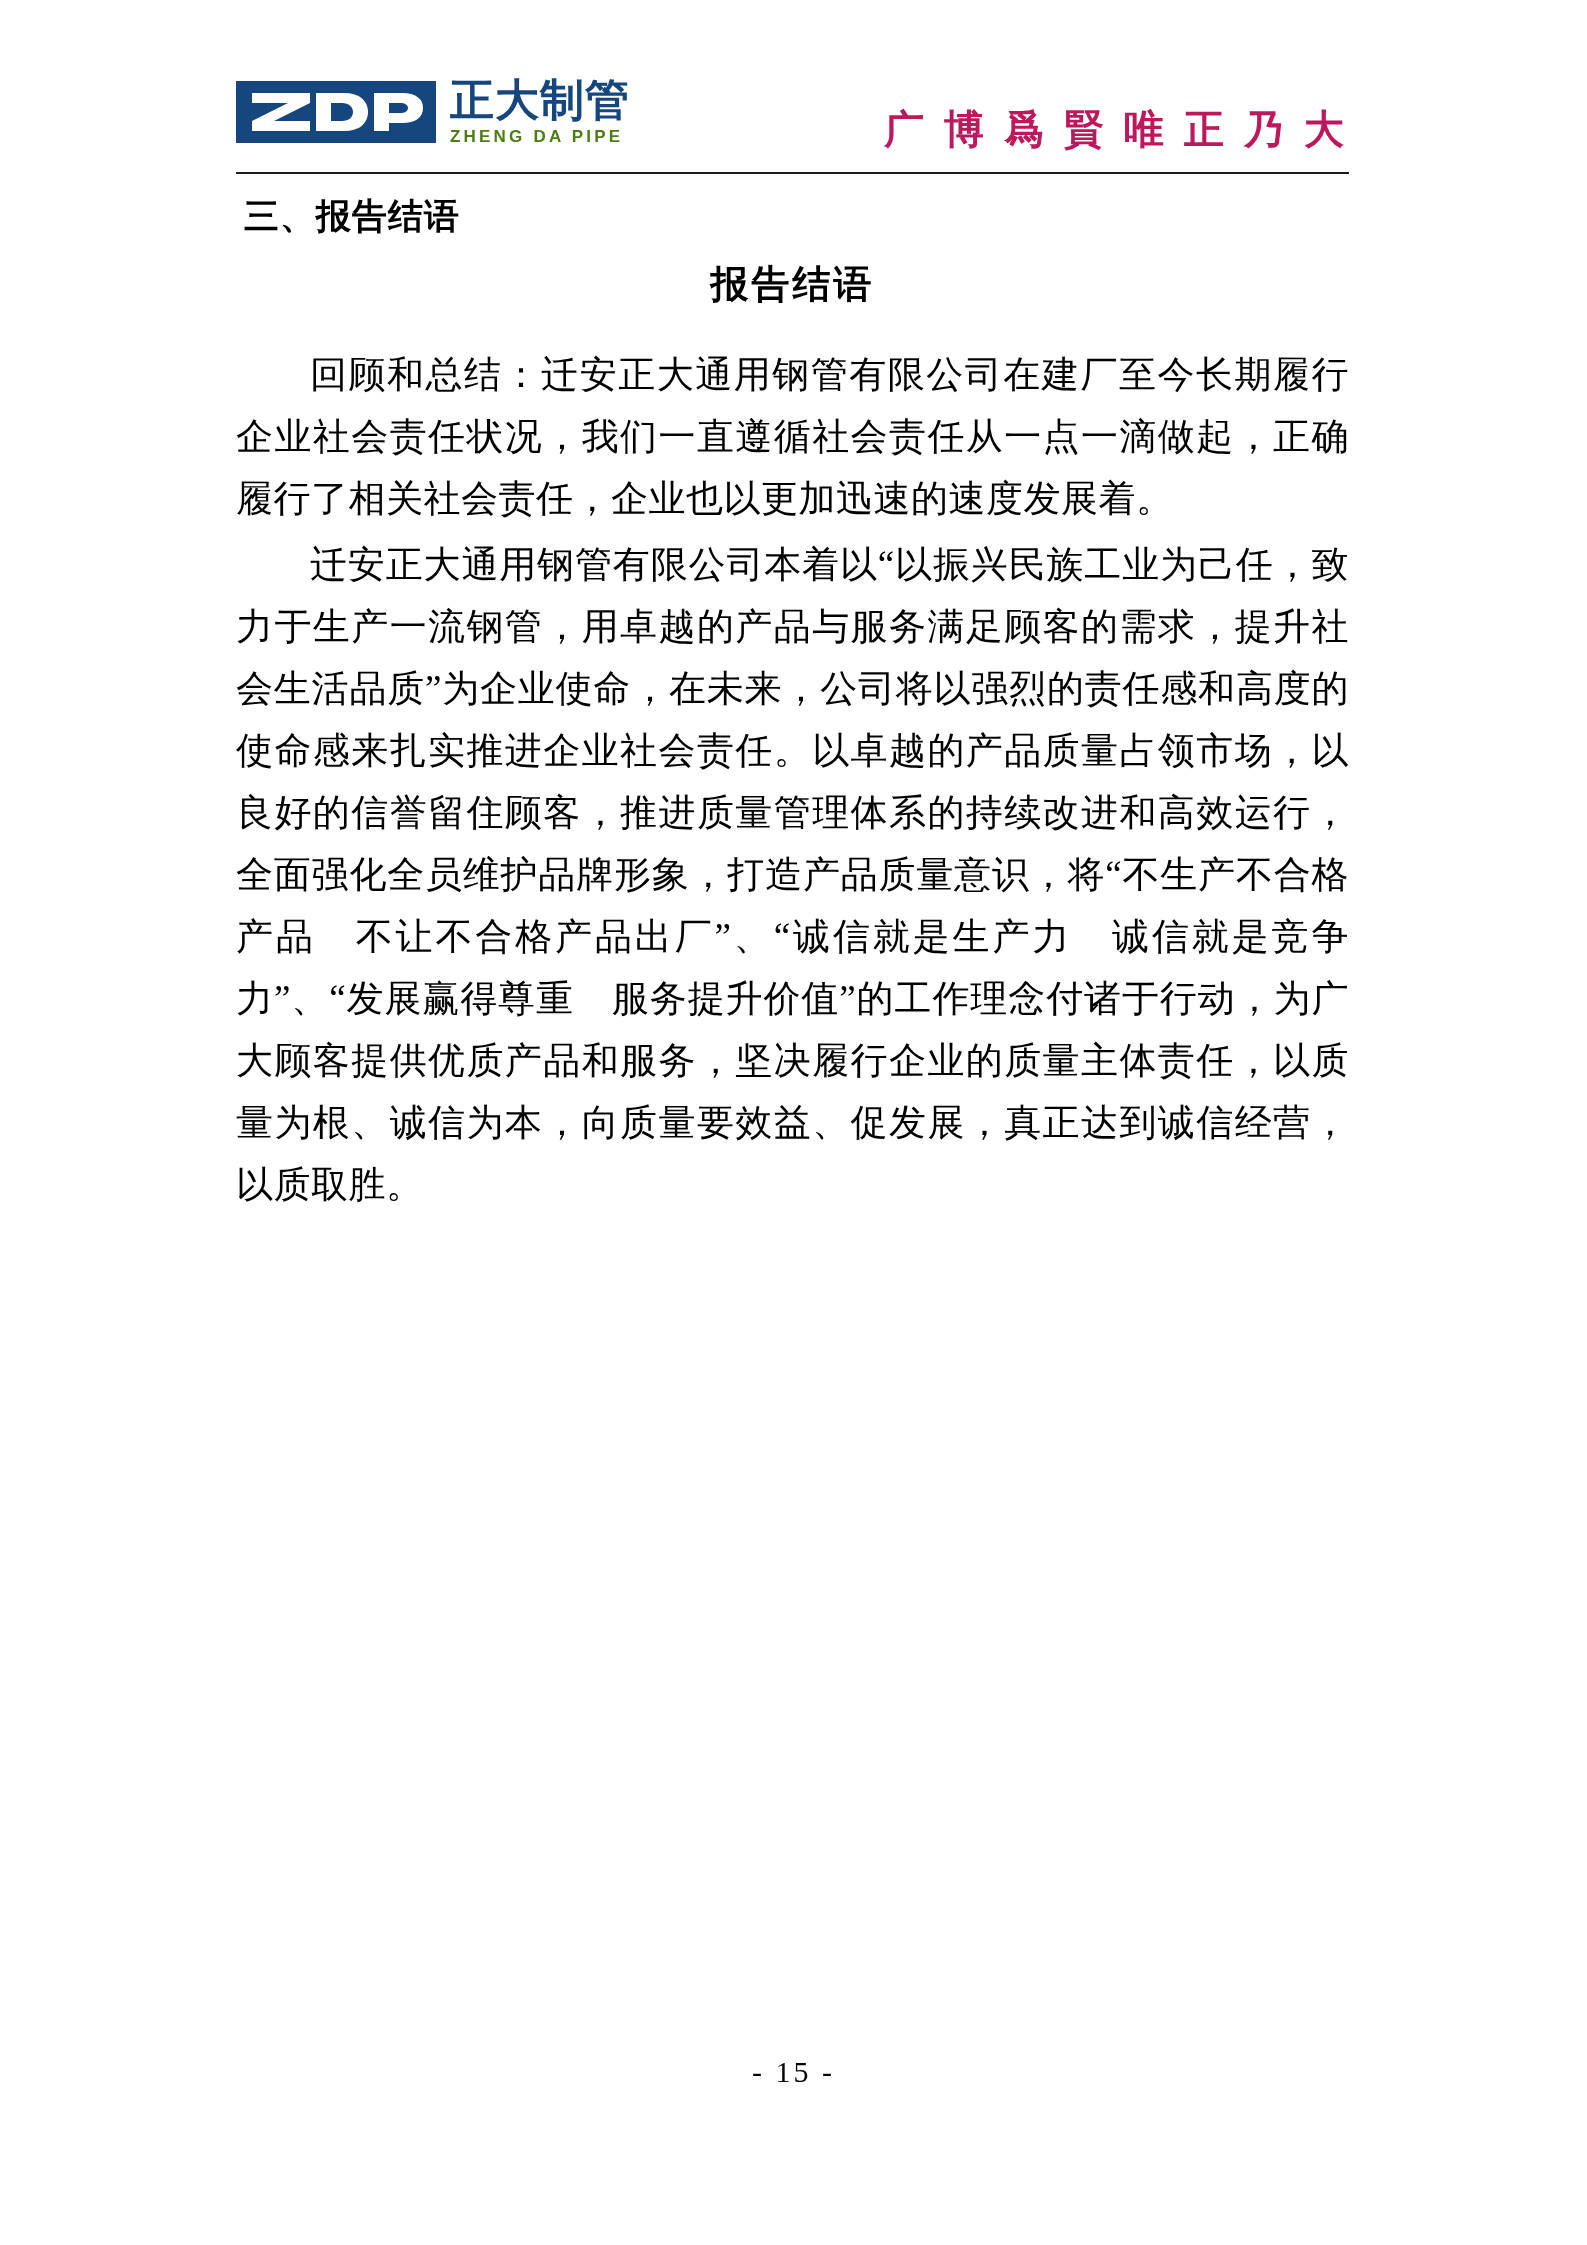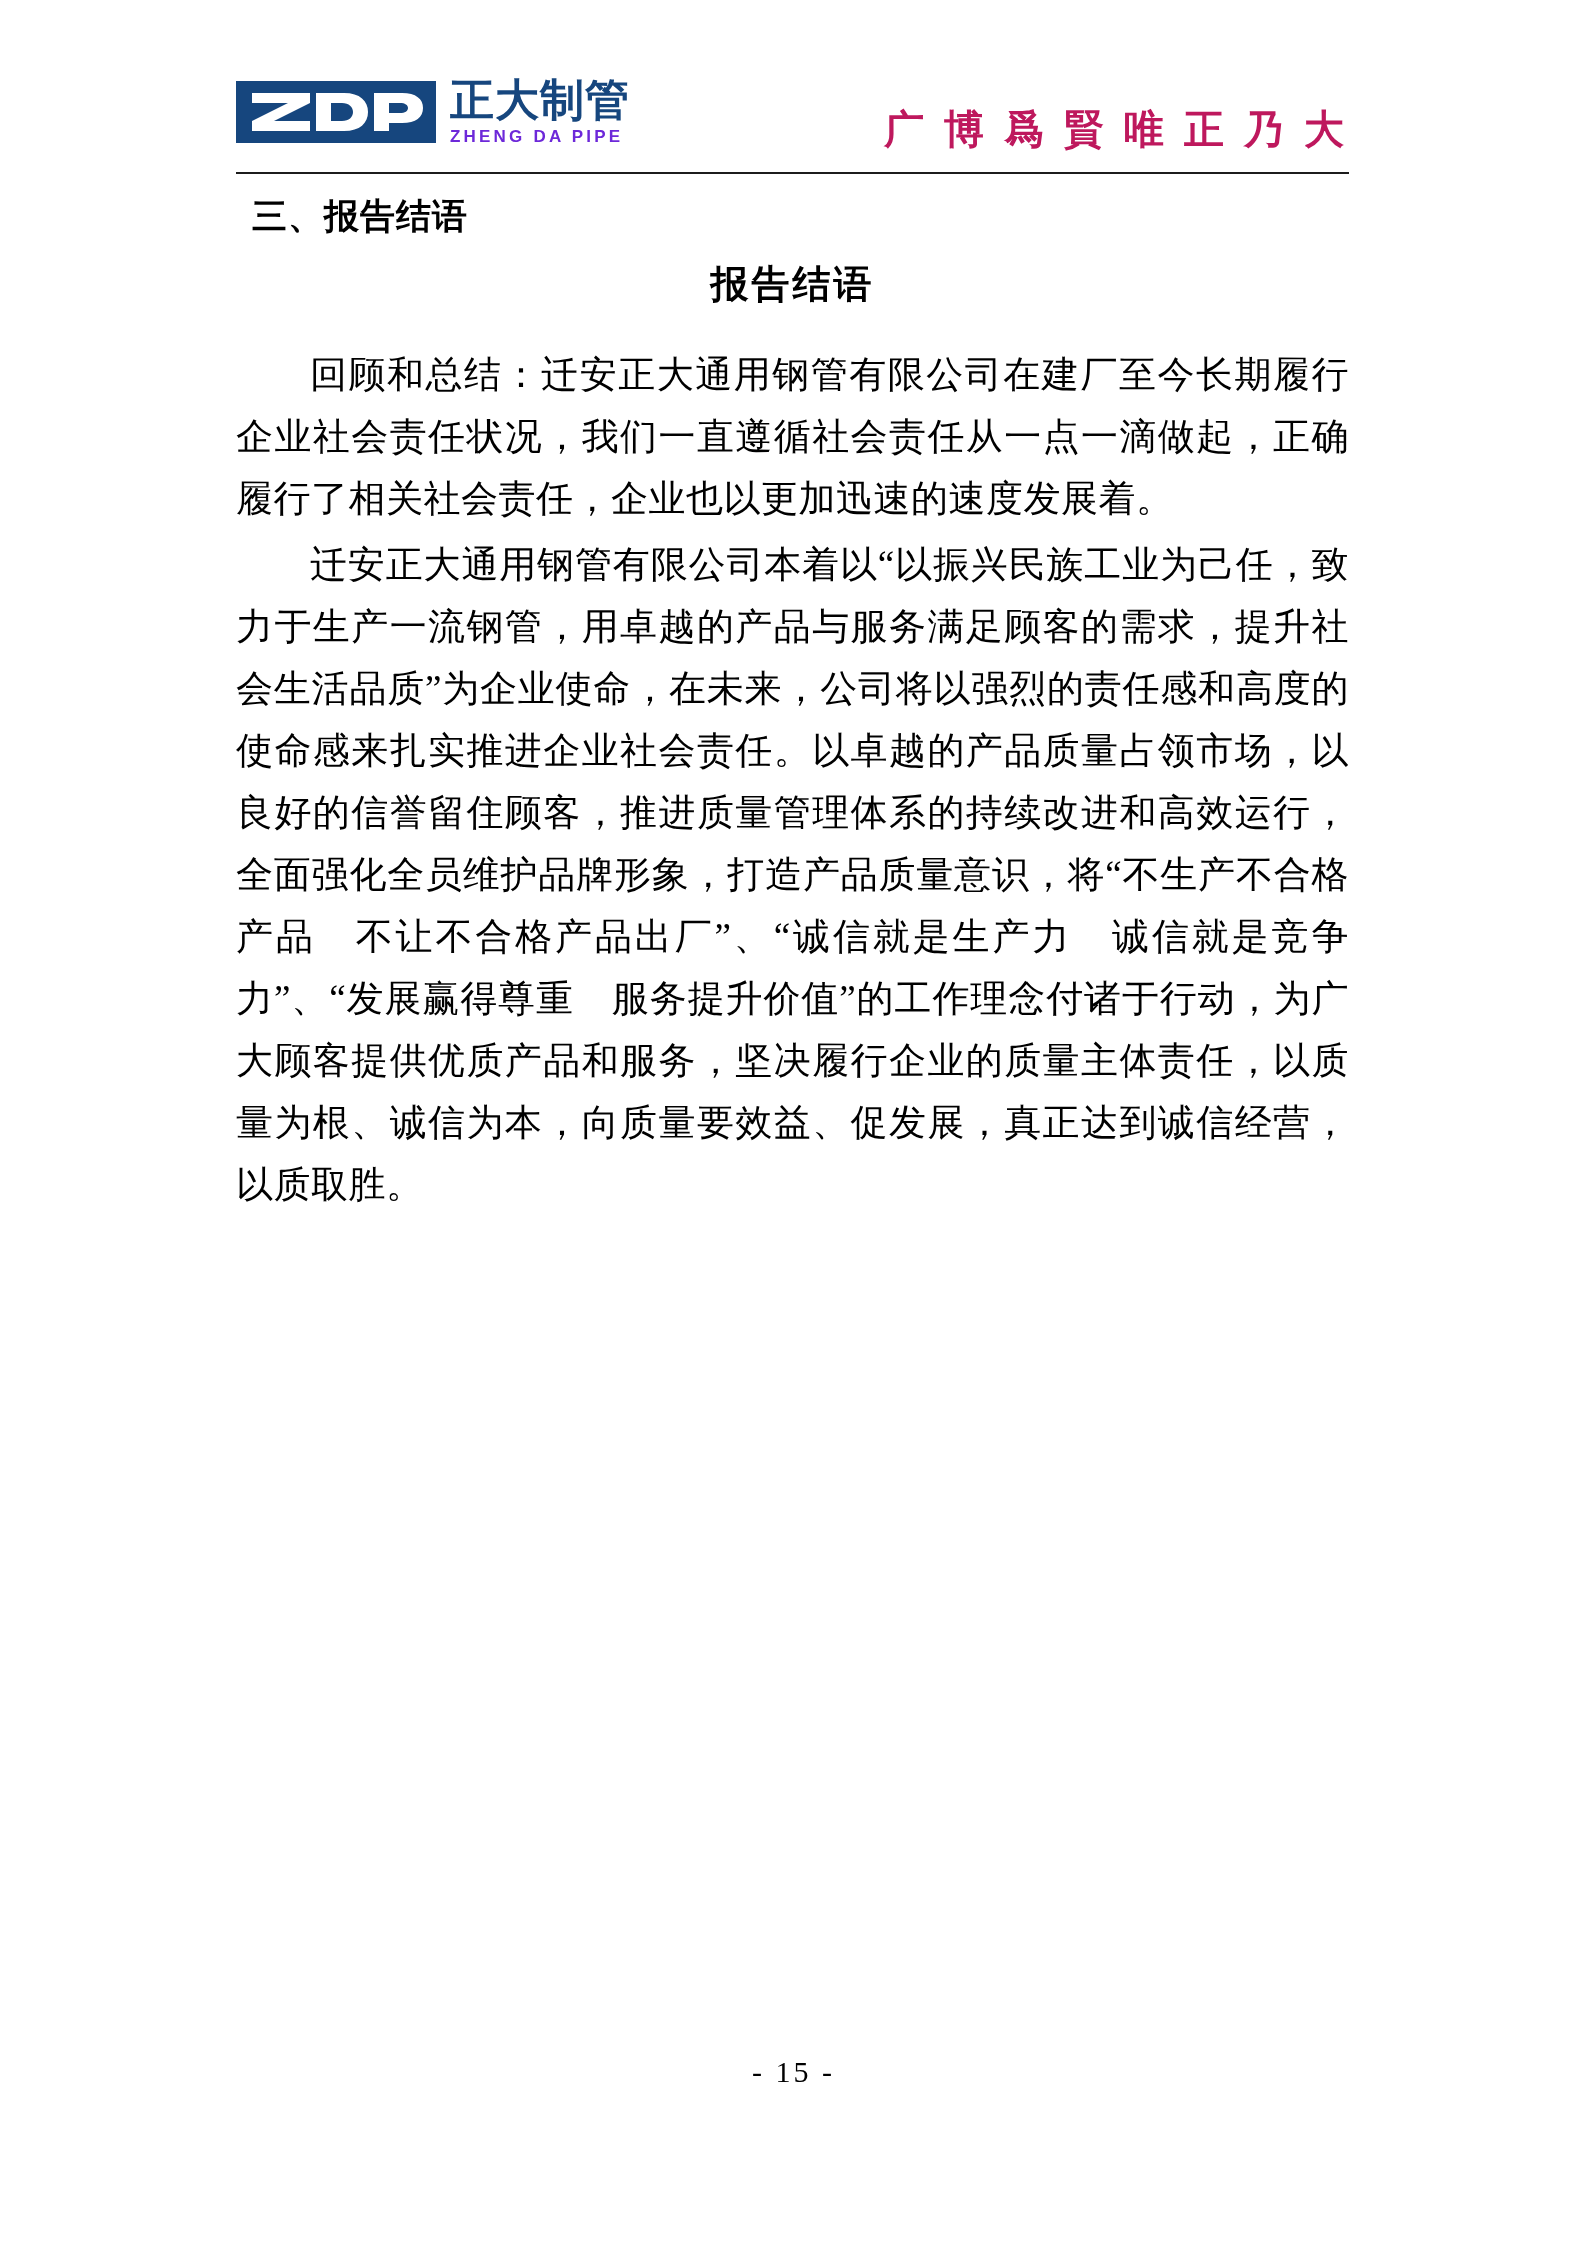--- a/index.html
+++ b/index.html
@@ -51,21 +51,21 @@
     font-family: "Liberation Sans", sans-serif;
     font-weight: bold;
     font-size: 44px;
     color: #16467e;
     letter-spacing: 1px;
   }
   .logo-cn-sub {
     font-family: "Liberation Sans", sans-serif;
     font-weight: bold;
     font-size: 17px;
-    color: #6d28d9;
+    color: #4d7c0f;
     letter-spacing: 3.2px;
     margin-top: 6px;
   }
   .slogan {
     position: absolute;
     right: 0px;
     top: 24px;
     font-family: "Liberation Serif", serif;
     font-weight: bold;
     font-size: 40px;
@@ -87,21 +87,21 @@
     position: absolute;
     left: 236px;
     top: 192px;
     width: 1113px;
   }
   .section-title {
     font-family: "Liberation Serif", serif;
     font-size: 35px;
     line-height: 1.4;
     letter-spacing: 1px;
-    margin: 0 0 18px 16px;
+    margin: 0 0 18px 8px;
     color: #000;
   }
   .doc-title {
     text-align: center;
     font-family: "Liberation Serif", serif;
     font-weight: bold;
     font-size: 38px;
     letter-spacing: 3px;
     margin: 5px 0 34px 0;
   }

